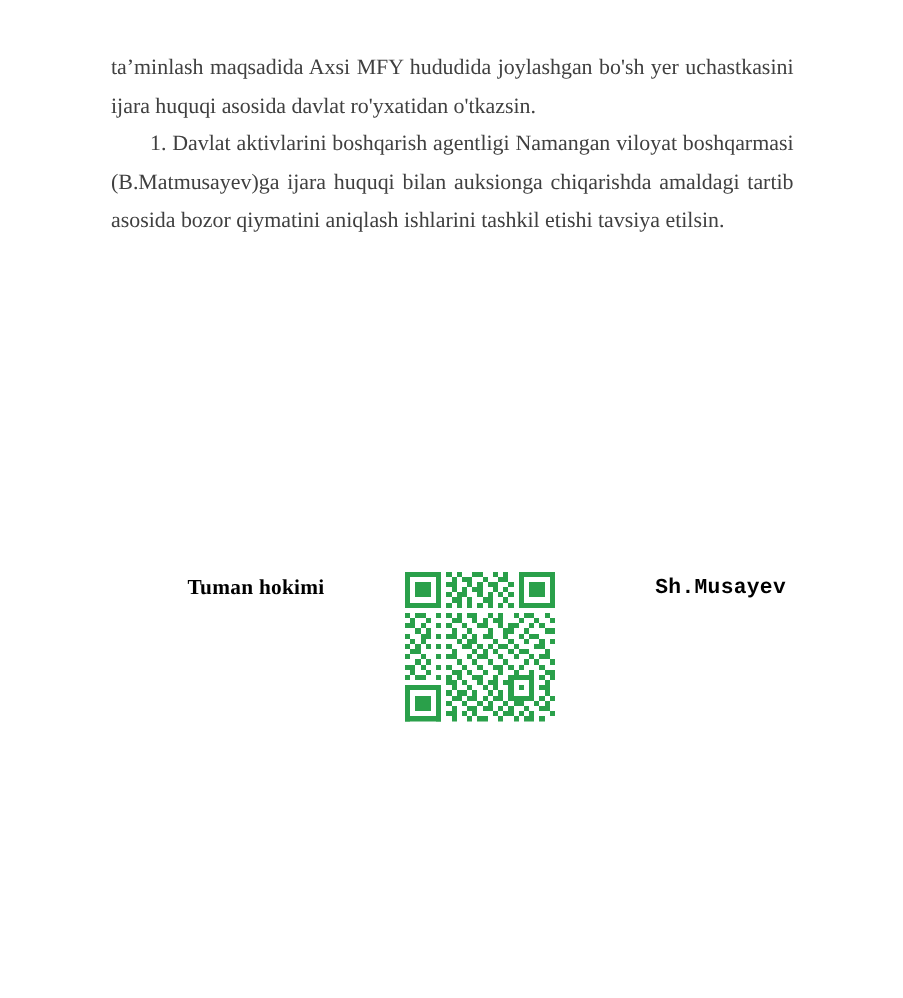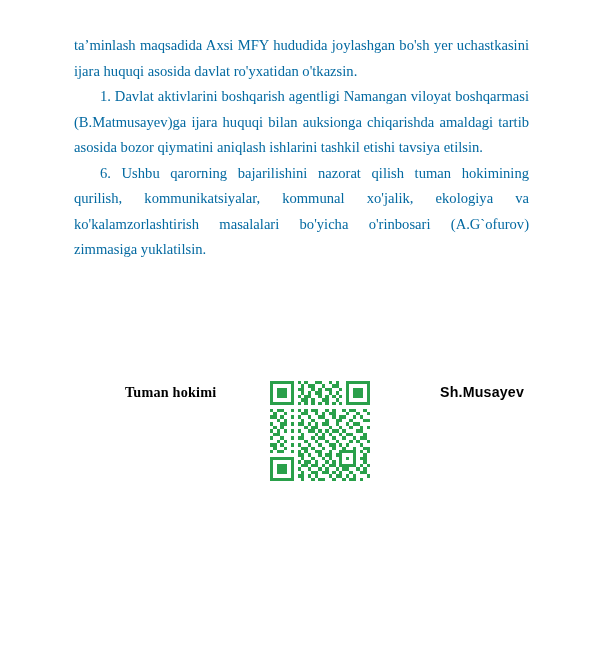--- a/index.html
+++ b/index.html
@@ -28,21 +28,21 @@
     left: 74px;
     top: 33px;
     width: 455px;
   }
   .para {
     margin: 0 0 0 0;
     font-size: 14.6px;
     line-height: 25.5px;
     text-align: justify;
     text-justify: inter-word;
-    color: #0369a1;
+    color: #404040;
   }
   .para.indent {
     text-indent: 26px;
   }
   .signature-row {
     position: absolute;
     left: 74px;
     top: 384px;
     width: 455px;
     height: 20px;
@@ -56,21 +56,21 @@
     font-family: "Liberation Serif", serif;
     letter-spacing: 0.2px;
     white-space: nowrap;
   }
   .sig-right {
     position: absolute;
     right: 5px;
     top: 0;
     font-size: 14.2px;
     font-weight: bold;
-    font-family: Liberation Sans, sans-serif;
+    font-family: Liberation Mono, monospace;
     letter-spacing: 0.2px;
     white-space: nowrap;
   }
   .qr-wrap {
     position: absolute;
     left: 270px;
     top: 381px;
     width: 100px;
     height: 100px;
   }
@@ -81,21 +81,20 @@
   }
 </style>
 </head>
 <body>
 
 <div class="page">
 
   <div class="body-text">
     <p class="para">ta’minlash maqsadida Axsi MFY hududida joylashgan bo'sh yer uchastkasini ijara huquqi asosida davlat ro'yxatidan o'tkazsin.</p>
     <p class="para indent">1. Davlat aktivlarini boshqarish agentligi Namangan viloyat boshqarmasi (B.Matmusayev)ga ijara huquqi bilan auksionga chiqarishda amaldagi tartib asosida bozor qiymatini aniqlash ishlarini tashkil etishi tavsiya etilsin.</p>
-    <p class="para indent">6. Ushbu qarorning bajarilishini nazorat qilish tuman hokimining qurilish, kommunikatsiyalar, kommunal xo'jalik, ekologiya va ko'kalamzorlashtirish masalalari bo'yicha o'rinbosari (A.G`ofurov) zimmasiga yuklatilsin.</p>
   </div>
 
   <div class="signature-row">
     <span class="sig-left">Tuman hokimi</span>
     <span class="sig-right">Sh.Musayev</span>
   </div>
 
   <div class="qr-wrap">
     <svg viewBox="0 0 29 29" shape-rendering="crispEdges">
       <rect x="0" y="0" width="29" height="29" fill="#ffffff"></rect>

